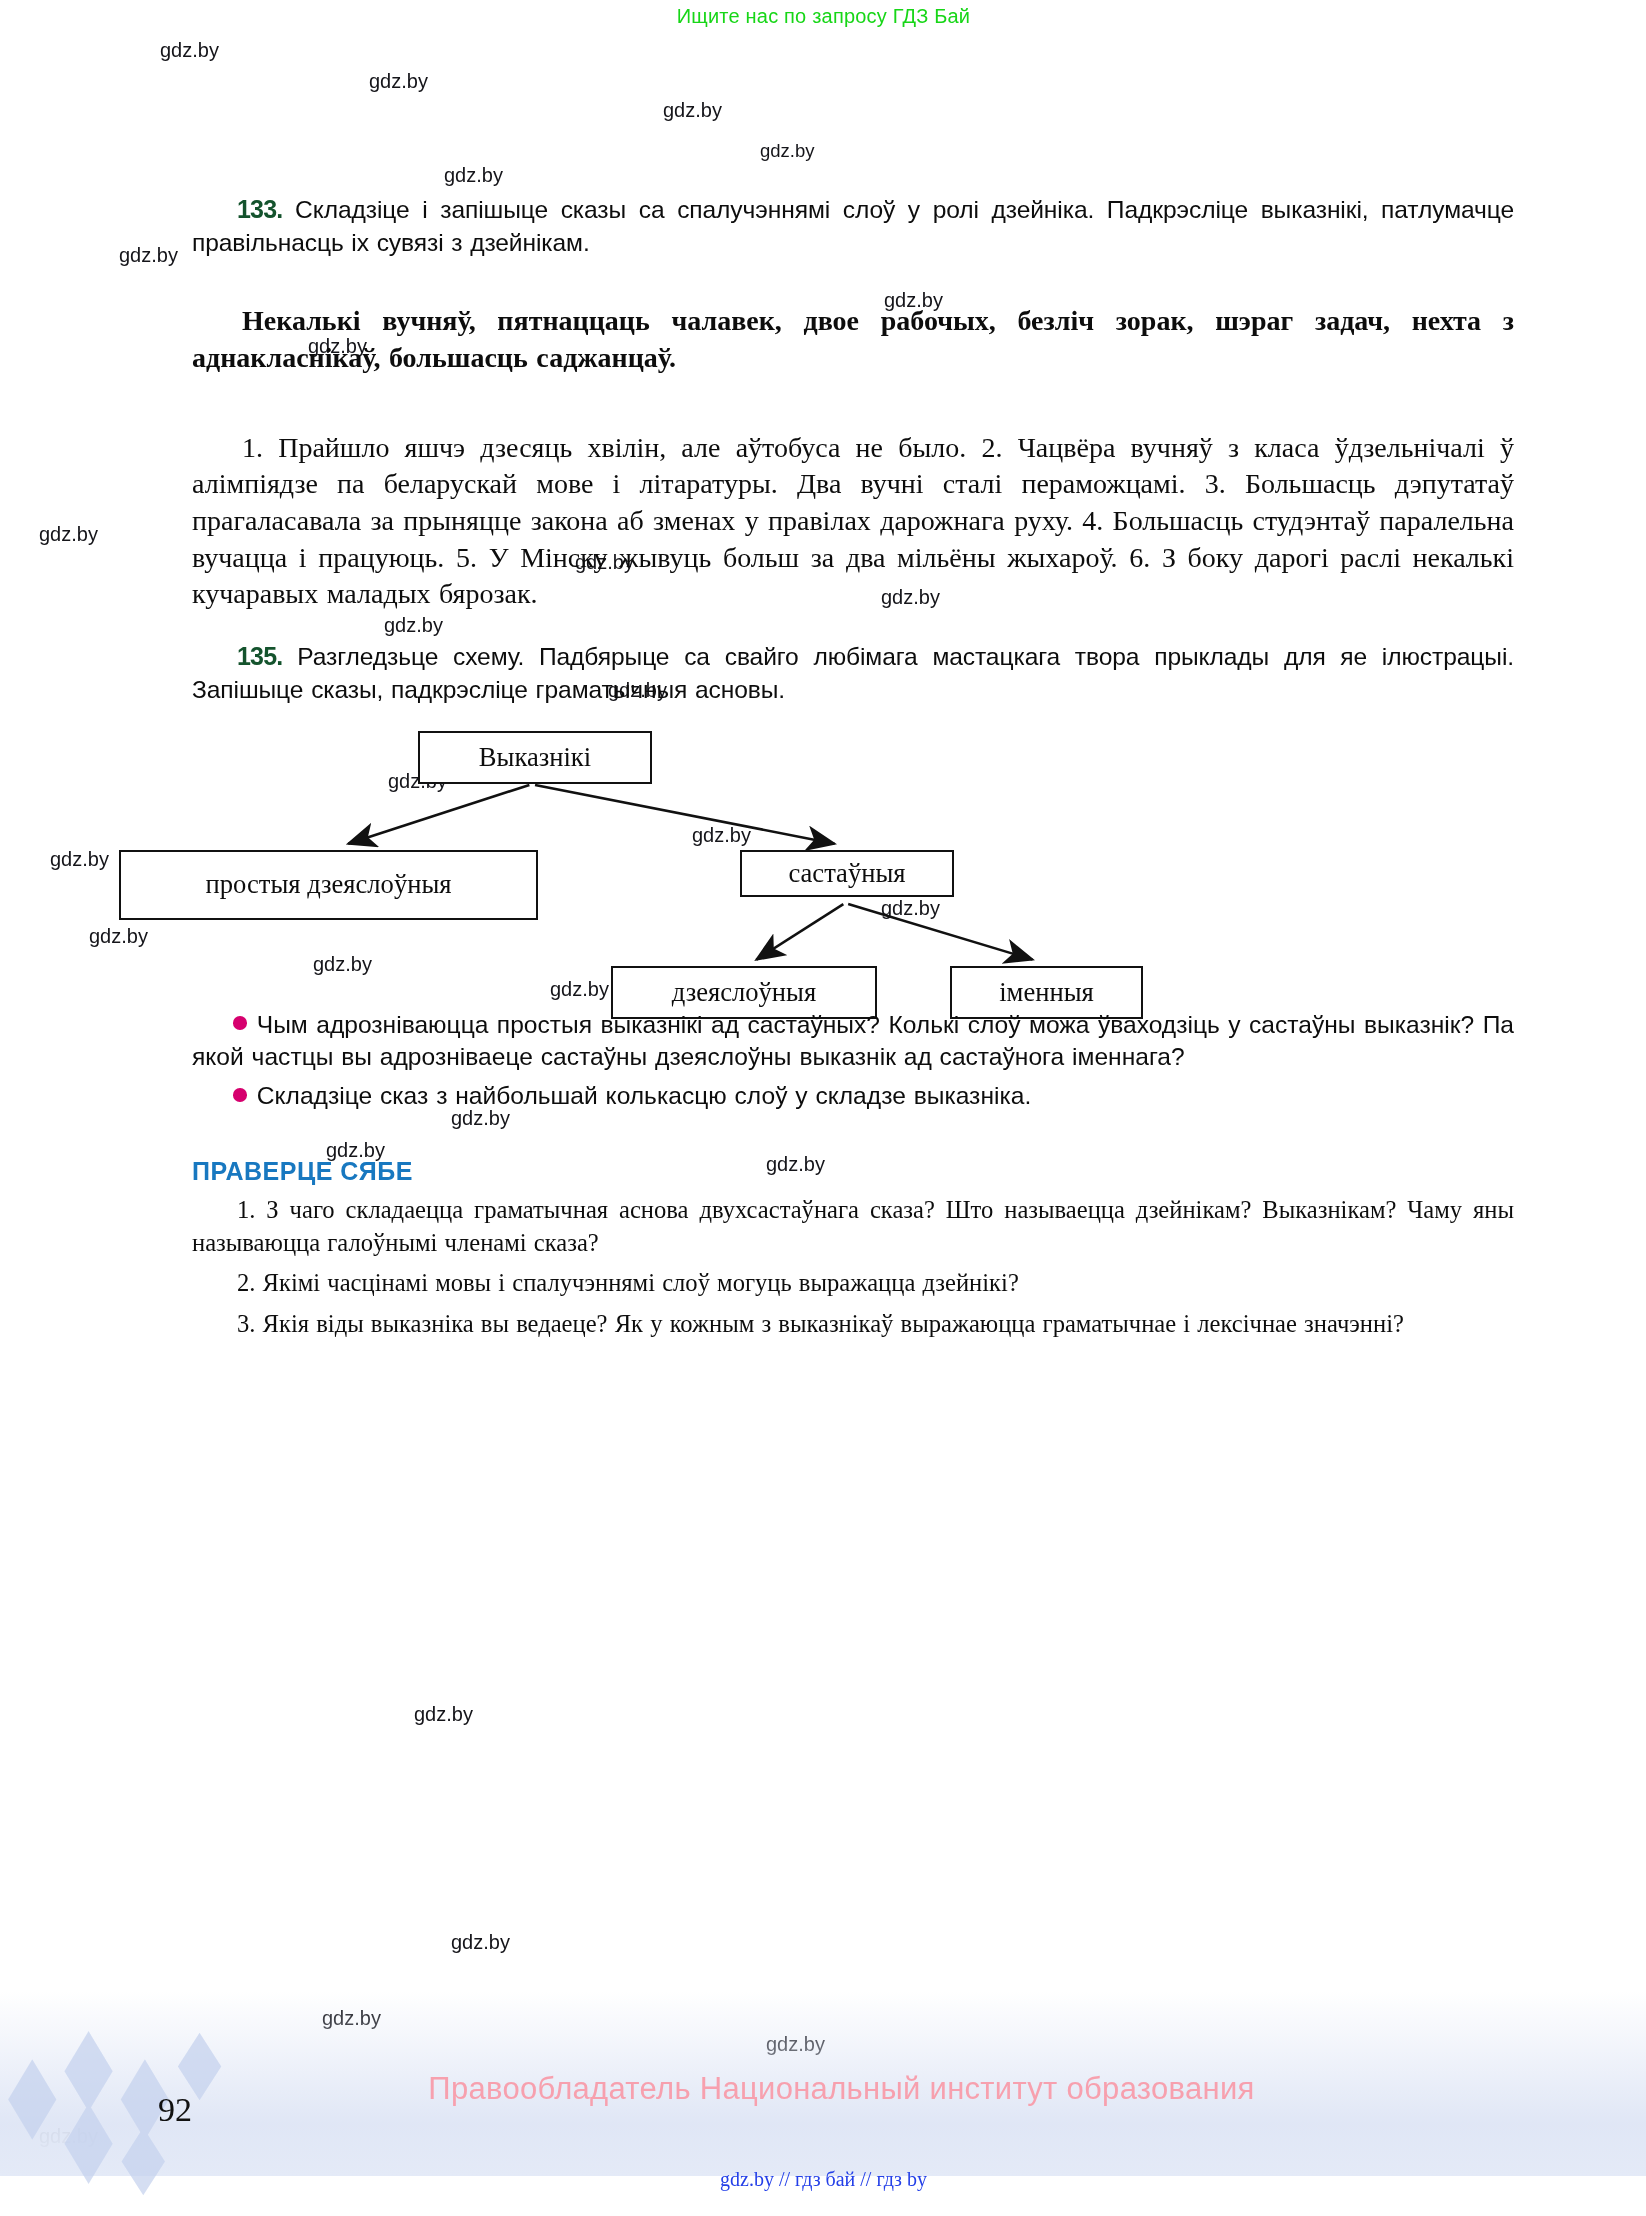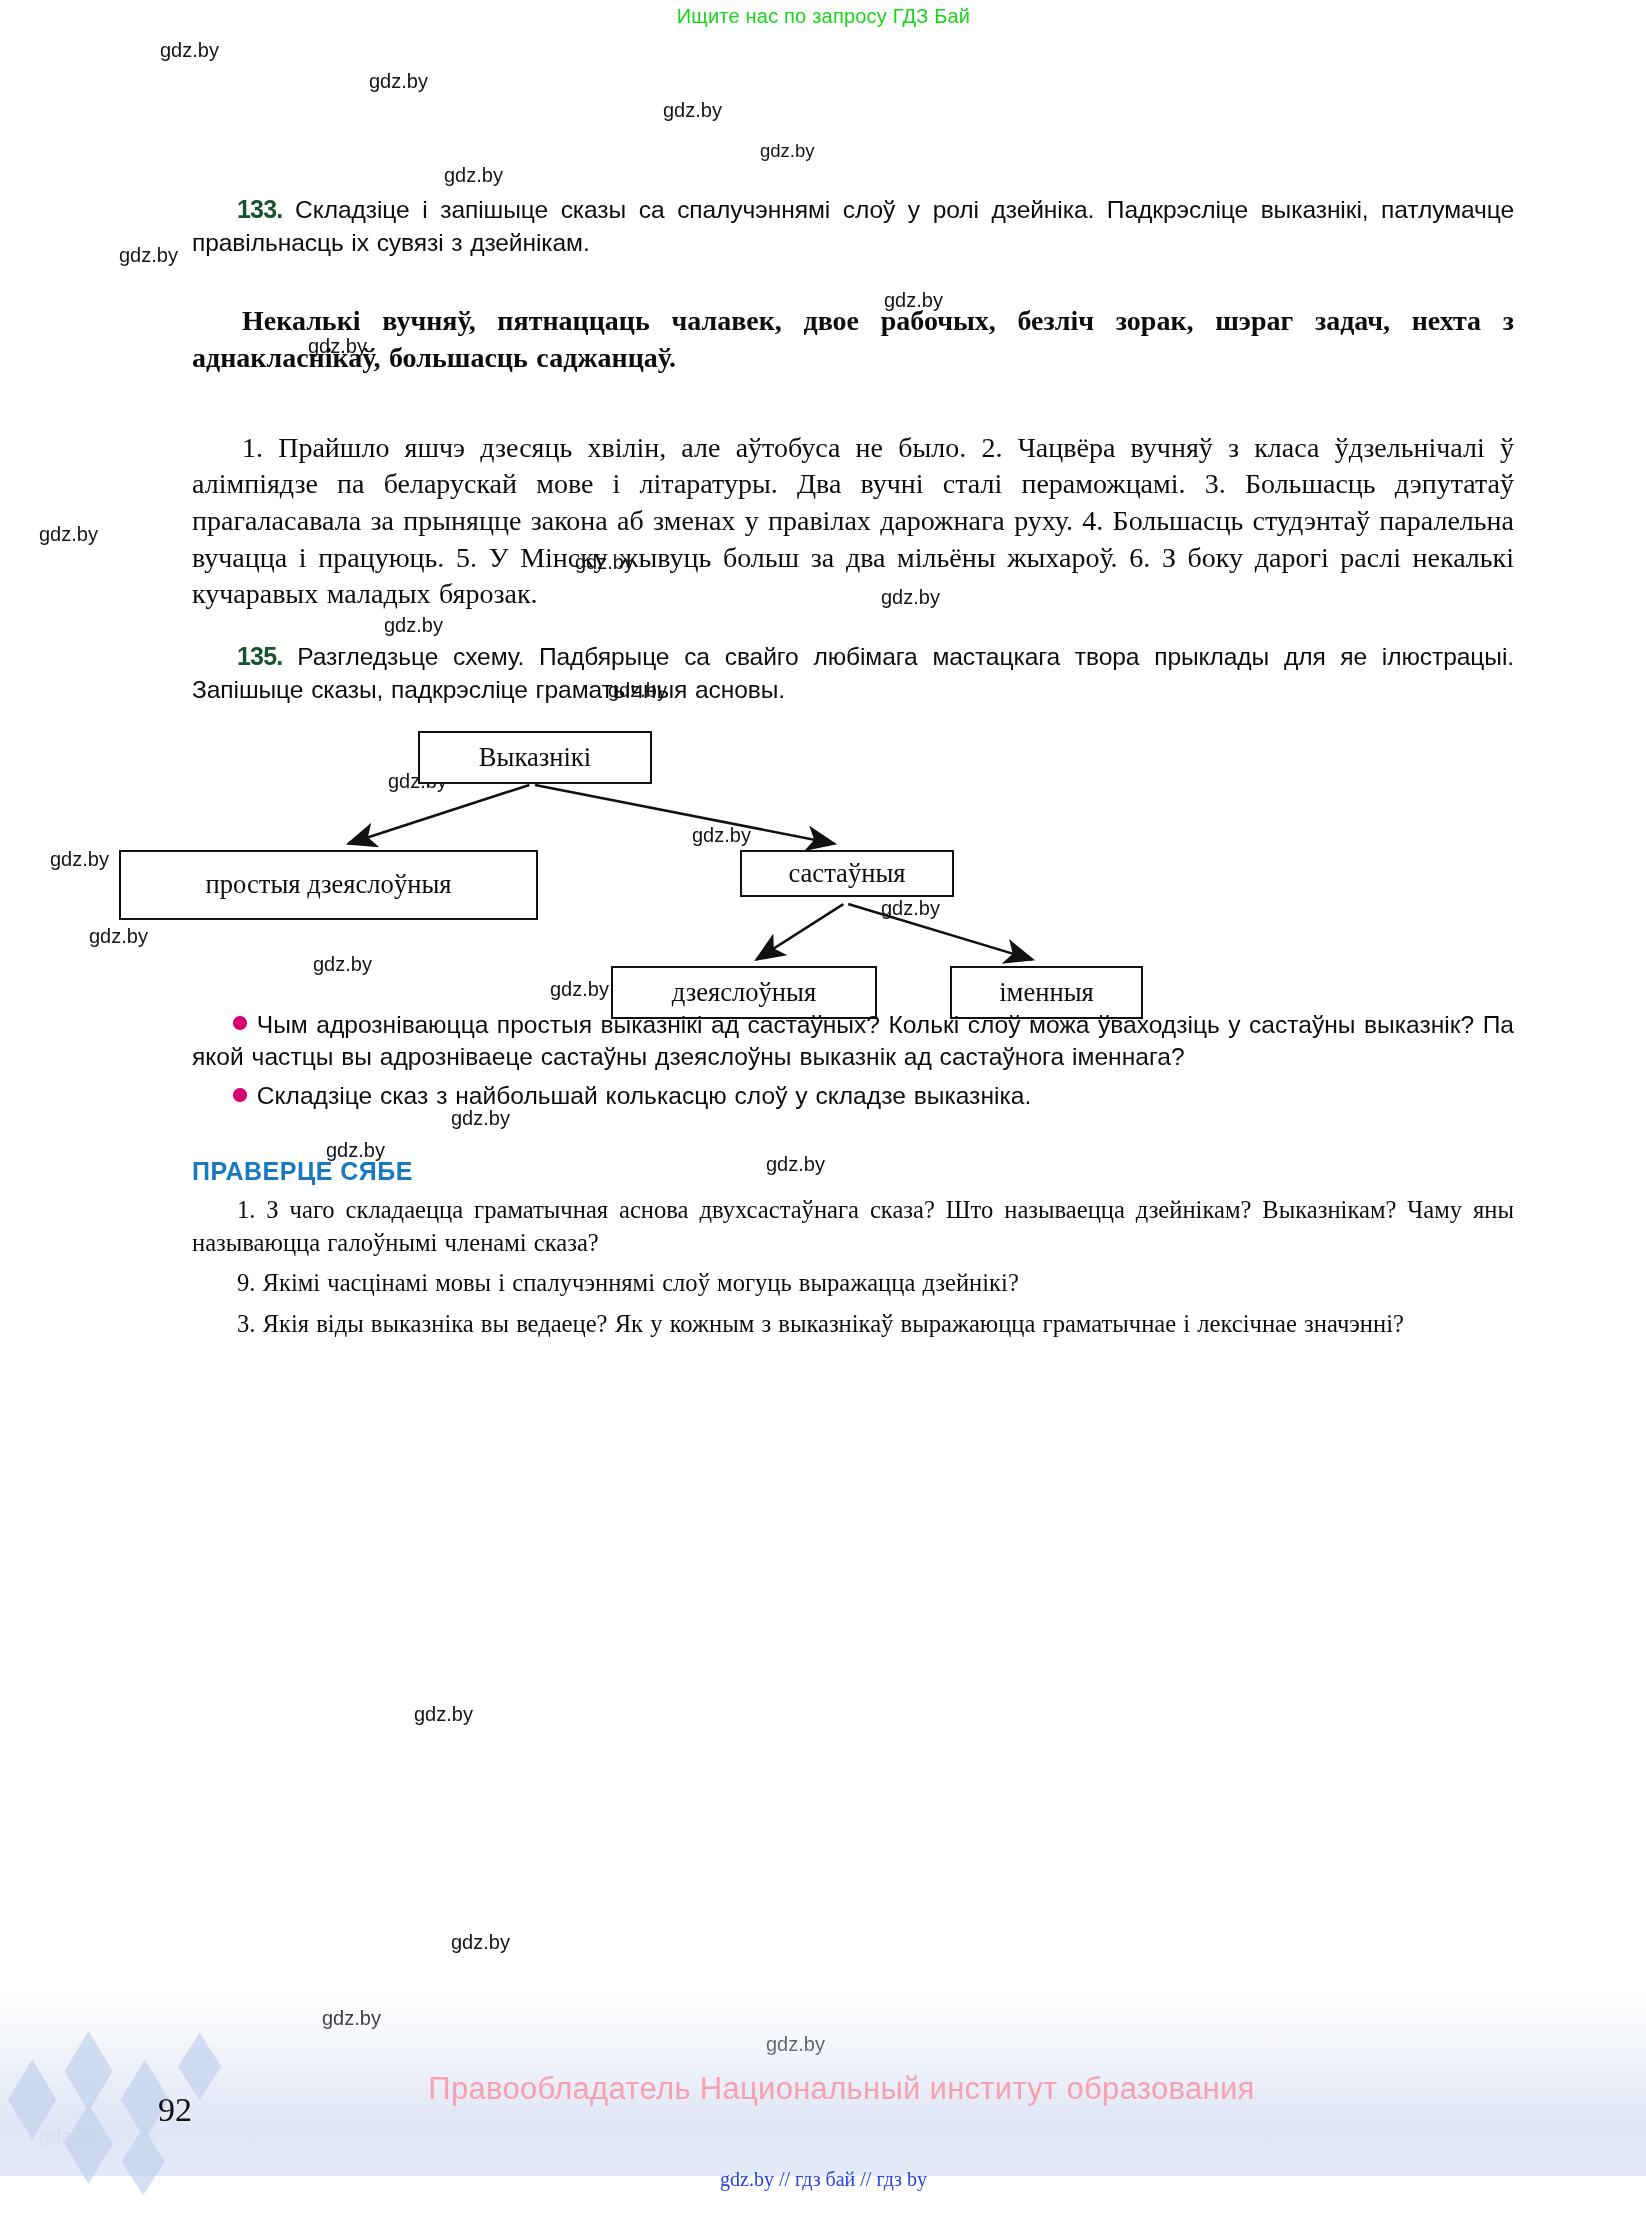--- a/index.html
+++ b/index.html
@@ -284,21 +284,21 @@
       <div class="bullet-row">
         <p class="bullet-para"><span class="dot"></span><span>Чым адрозніваюцца простыя выказнікі ад састаўных? Колькі слоў можа ўваходзіць у састаўны выказнік? Па якой частцы вы адрозніваеце састаўны дзеяслоўны выказнік ад састаўнога іменнага?</span></p>
       </div>
       <div class="bullet-row">
         <p class="bullet-para"><span class="dot"></span><span>Складзіце сказ з найбольшай колькасцю слоў у складзе выказніка.</span></p>
       </div>
     </div>
 
     <div class="selfcheck-title">ПРАВЕРЦЕ СЯБЕ</div>
     <p class="q-para">1. З чаго складаецца граматычная аснова двухсастаўнага сказа? Што называецца дзейнікам? Выказнікам? Чаму яны называюцца галоўнымі членамі сказа?</p>
-    <p class="q-para">9. Якімі часцінамі мовы і спалучэннямі слоў могуць выражацца дзейнікі?</p>
+    <p class="q-para">2. Якімі часцінамі мовы і спалучэннямі слоў могуць выражацца дзейнікі?</p>
     <p class="q-para last">3. Якія віды выказніка вы ведаеце? Як у кожным з выказнікаў выражаюцца граматычнае і лексічнае значэнні?</p>
 
   </div>
 
   <div class="bottom-band"></div>
 
   <svg class="diamonds" width="338" height="185" viewBox="0 0 420 230">
     <g fill="#c5d2ee" opacity="0.72">
       <polygon points="40,55 70,105 40,155 10,105"></polygon>
       <polygon points="110,20 140,70 110,120 80,70"></polygon>

